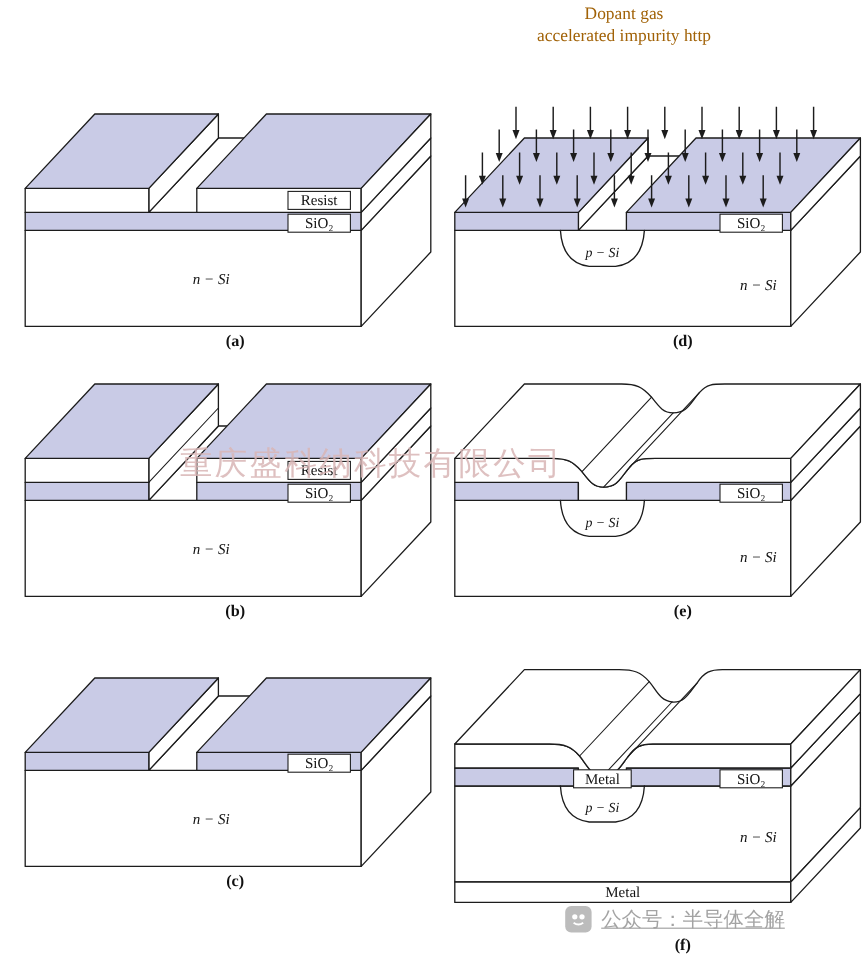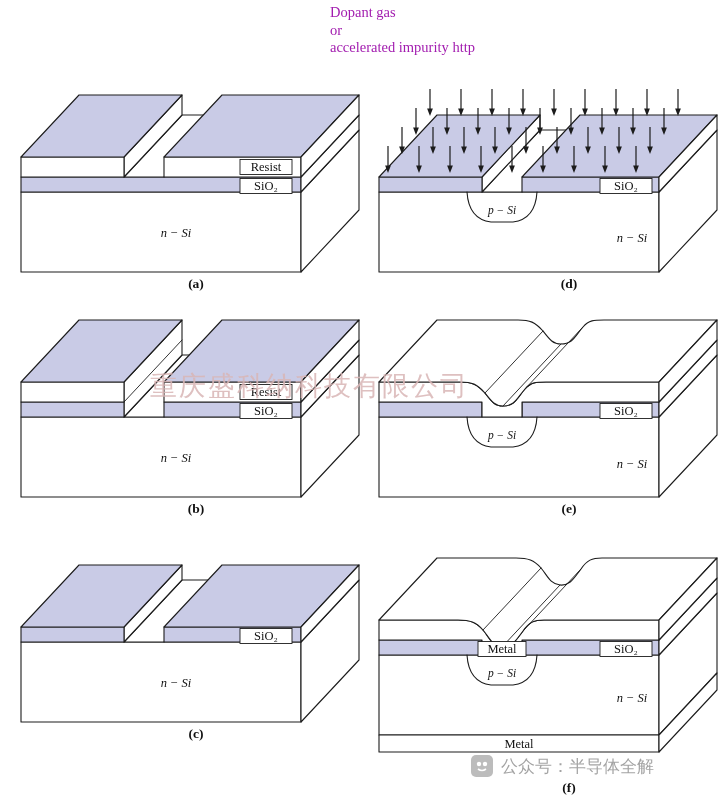--- a/index.html
+++ b/index.html
@@ -11,37 +11,36 @@
   .ln{fill:none;stroke:#1c1c1c;stroke-width:1.1;stroke-linejoin:round;stroke-linecap:round;}
   .thin{stroke-width:0.9;}
   .box{fill:#ffffff;stroke:#1c1c1c;stroke-width:0.9;}
   text{font-family:"Liberation Serif","DejaVu Serif",serif;fill:#111;}
   .lbl{font-size:12.5px;}
   .it{font-style:italic;}
   .sm{font-size:11.5px;}
   .cap{font-size:13.5px;font-weight:bold;}
   .aln{stroke:#1c1c1c;stroke-width:1.2;}
   .ahd{fill:#1c1c1c;stroke:none;}
-  .hdr{position:absolute;left:330px;top:4px;width:380px;
-       font-size:14.5px;line-height:1.22;color:#a21caf;}
+  .hdr{position:absolute;left:330px;top:4px;width:380px;text-align:center;
+       font-size:14.5px;line-height:1.22;color:#a16207;}
   .wm-company{position:absolute;left:150px;top:368px;width:430px;text-align:left;
        color:#d9b6b6;opacity:.85;pointer-events:none;}
   .wm-company .l1{font-size:27px;letter-spacing:2px;font-family:"DejaVu Sans",sans-serif;}
   .wm-company .l2{font-size:25px;font-family:"DejaVu Sans",sans-serif;}
   .wm-badge{position:absolute;left:470px;top:754px;display:flex;align-items:flex-end;gap:7px;
-       color:#9a9a9a;font-size:17px;font-family:"DejaVu Sans","Liberation Sans",sans-serif;opacity:.9;}
+       color:#9a9a9a;font-size:17px;font-family:"DejaVu Sans","Liberation Sans",sans-serif;opacity:.9;text-decoration:underline;}
 </style>
 </head>
 <body>
 
 <div class="stage">
 
   <div class="hdr">
     <div>Dopant gas</div>
-    <div>or</div>
     <div>accelerated impurity http</div>
   </div>
 
   <svg class="panel" style="left:6px;top:37px" width="358" height="256" viewBox="0 0 358 256">
     <g>
       <rect class="ol" x="15" y="155" width="280" height="80"></rect>
       <polygon class="ol" points="295,155 353,93 353,173 295,235"></polygon>
       <rect class="ox" x="15" y="140" width="280" height="15"></rect>
       <polygon class="ol" points="295,140 353,78 353,93 295,155"></polygon>
       <polygon class="ol" points="118,140 158,140 216,78 176,78"></polygon>

